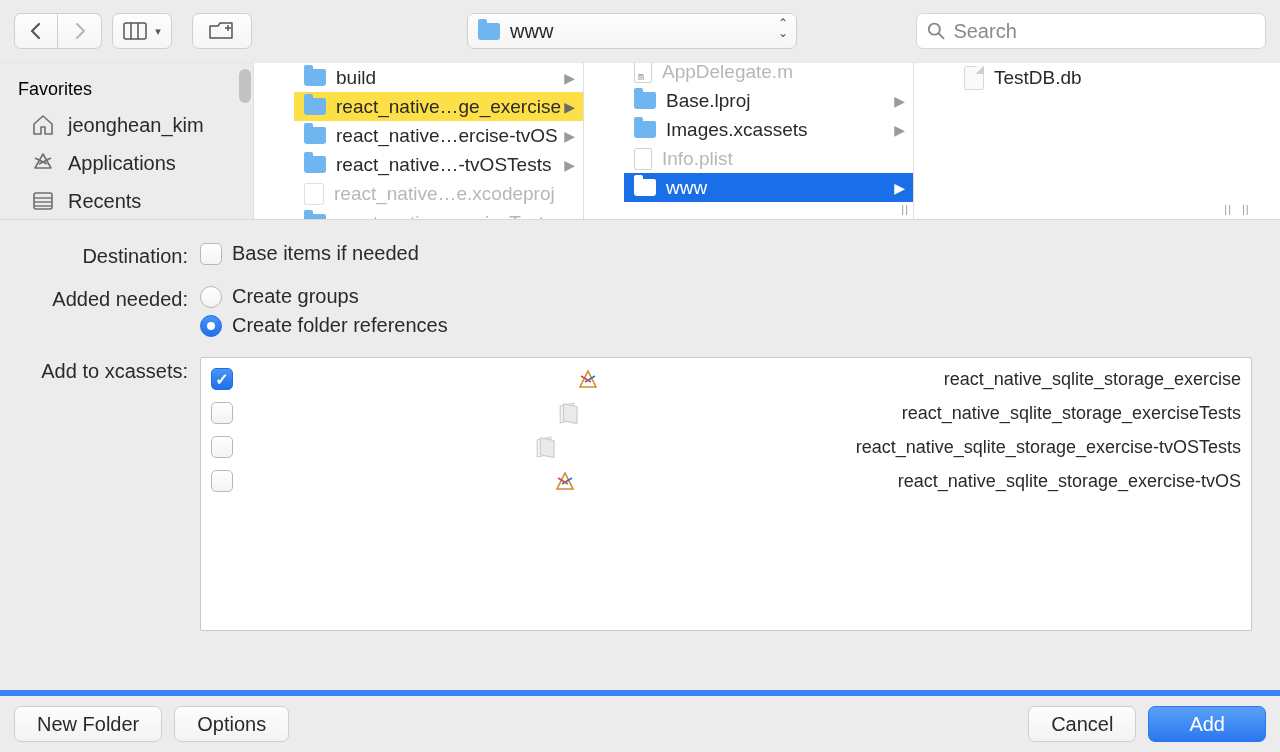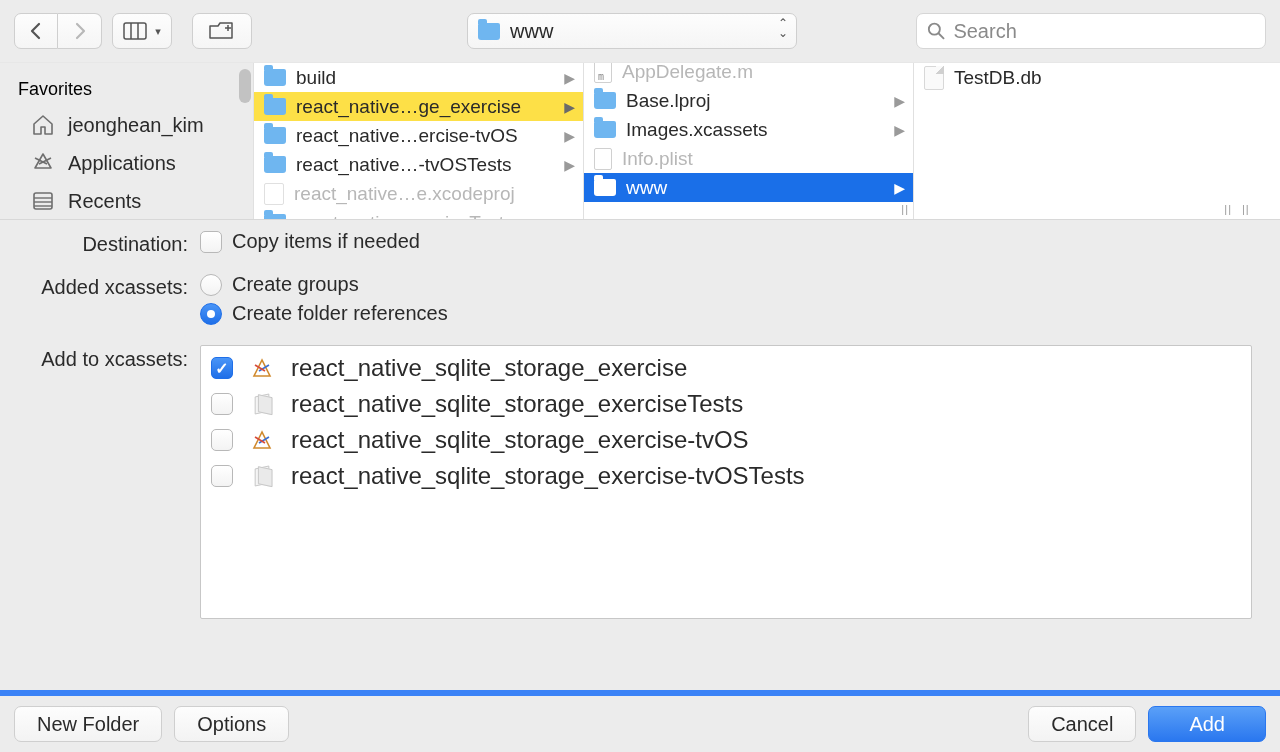--- a/index.html
+++ b/index.html
@@ -26,21 +26,21 @@
 .sidebar { width: 253px; background: #ececec; padding: 10px 0 0 0; position:relative; }
 .sidebar-header { color:#000000; font-size: 18px; padding: 6px 18px; font-weight: 500;}
 .sidebar-item { display:flex; align-items:center; gap:12px; padding: 6px 16px 6px 30px; font-size: 20px; color:#2a2a2a;}
 .sidebar-item .sicon { width:26px; height:26px; display:flex; align-items:center; justify-content:center; color:#6f6f6f;}
 .sidebar .scroll-thumb { position:absolute; right:2px; top:6px; width:12px; height:34px; background:#c2c2c2; border-radius:6px;}
 
 .column { border-left: 1px solid #e0e0e0; overflow:hidden; position:relative;}
 .col1 { width: 330px; }
 .col2 { width: 330px; }
 .col3 { width: 323px; }
-.row { display:flex; align-items:center; gap:10px; padding: 2px 10px; height: 29px; font-size: 19px; position:relative;}
+.row { display:flex; align-items:center; gap:10px; padding: 2px 10px; height: 29px; font-size: 19px; position:relative;margin-left:40px;}
 .row .chev { position:absolute; right:8px; color:#9a9a9a; font-size:14px;}
 .row.selected-soft { background:#fde047; }
 .row.selected-soft .chev { color:#6a6a6a; }
 .row.selected { background:#1a6fe8; color:#fff; }
 .row.selected .chev { color:#fff; }
 .row.dim { color:#b7b7b7; }
 .grip { position:absolute; bottom:4px; right:4px; color:#9a9a9a; font-size:11px; letter-spacing:1px;}
 .grip3 { position:absolute; bottom:4px; right:4px; color:#9a9a9a; font-size:11px; letter-spacing:1px;}
 .col3 .grip3 { right:4px; }
 .browser .end-grip { align-self:flex-end; color:#9a9a9a; font-size:11px; letter-spacing:1px; padding:0 6px 4px 6px;}
@@ -50,34 +50,34 @@
 .folder-icon::before { content:""; position:absolute; top:-4px; left:0; width:9px; height:5px; background:#6fb6f0; border-radius:2px 2px 0 0;}
 .folder-icon.sel { background:#fff; }
 .folder-icon.sel::before { background:#fff; }
 .file-icon { width:18px; height:22px; background:#fff; border:1px solid #d0d0d0; border-radius:2px; position:relative;}
 .file-icon.m::after { content:"m"; position:absolute; bottom:0; left:3px; font-size:10px; color:#8a8a8a; font-family: Menlo, monospace;}
 .file-icon.blank { width:20px; height:24px; background:#fafafa; border:1px solid #d8d8d8; position:relative;}
 .file-icon.blank::before { content:""; position:absolute; top:-1px; right:-1px; width:8px; height:8px; background:linear-gradient(135deg,#fafafa 50%, #d0d0d0 50%); }
 .proj-icon { width:20px; height:22px; background:#fff; border:1px solid #e0e0e0; border-radius:2px; color:#b7b7b7;}
 
 
-.options { padding: 10px 28px 0 28px; }
+.options { padding: 22px 28px 0 28px; }
 .opt-row { display:flex; align-items:flex-start; margin-bottom: 14px; }
 .opt-label { width: 172px; text-align:right; padding-right: 12px; padding-top: 3px; font-size: 20px;}
 .opt-body { flex:1; }
 .radio-line, .check-line { display:flex; align-items:center; gap:10px; font-size: 20px; margin-bottom: 6px;}
 .chk { width:22px; height:22px; border:1px solid #b8b8b8; border-radius:5px; background:linear-gradient(#fff,#f3f3f3); display:flex; align-items:center; justify-content:center;}
 .chk.checked { background:linear-gradient(#4a95f7,#1f6fe8); border-color:#1f6fe8; color:#fff;}
 .chk.checked::after { content:"✓"; font-size:16px; font-weight:bold; }
 .radio-dot { width:22px; height:22px; border:1px solid #b8b8b8; border-radius:50%; background:linear-gradient(#fff,#f3f3f3); display:flex; align-items:center; justify-content:center;}
 .radio-dot.checked { background:linear-gradient(#4a95f7,#1f6fe8); border-color:#1f6fe8;}
 .radio-dot.checked::after { content:""; width:8px; height:8px; background:#fff; border-radius:50%;}
 
 .targets-box { border:1px solid #c7c7c7; background:#fff; border-radius:2px; padding: 4px 0; height: 274px; }
-.target-line { display:flex; align-items:center; gap:16px; padding: 4px 10px; font-size:24px; }
+.target-line { display:flex; align-items:center; gap:16px; padding: 4px 10px; font-size:18px;justify-content:space-between; }
 .target-line .ticon { width:26px; height:26px; display:flex; align-items:center; justify-content:center;}
 .box3d { position:relative; width:18px; height:18px; }
 .box3d::before{content:"";position:absolute;inset:0;border:1px solid #c6c6c6;transform:skewY(-12deg) scaleX(.8);background:#f5f5f5;}
 .box3d::after{content:"";position:absolute;inset:0;border:1px solid #c6c6c6;transform:skewY(12deg) scaleX(.8) translateX(4px);background:#eaeaea;}
 
 
 .footer { position:absolute; bottom:0; left:0; right:0; height: 62px; display:flex; align-items:center; padding: 0 14px; gap:12px; border-top:6px solid #3b82f6;}
 .btn { height:36px; padding: 0 22px; border:1px solid #cfcfcf; border-radius:7px; background:linear-gradient(#fdfdfd,#f3f3f3); font-size:20px; color:#2a2a2a; display:flex; align-items:center; }
 .btn.primary { background:linear-gradient(#5aa0f8,#2a77ef); border-color:#2a77ef; color:#fff; padding:0 40px;}
 .footer .spacer2 { flex:1; }
@@ -244,26 +244,26 @@
     </div>
   <div class="end-grip">||</div>
 </div>
 
 <div class="options">
   <div class="opt-row">
     <div class="opt-label">Destination:</div>
     <div class="opt-body">
       <div class="check-line">
         <div class="chk" id="chk-copy"></div>
-        <span>Copy items if needed</span>
+        <span>Base items if needed</span>
       </div>
     </div>
   </div>
   <div class="opt-row">
-    <div class="opt-label">Added xcassets:</div>
+    <div class="opt-label">Added needed:</div>
     <div class="opt-body">
       <div class="radio-line">
         <div class="radio-dot" id="radio-groups"></div>
         <span>Create groups</span>
       </div>
       <div class="radio-line">
         <div class="radio-dot checked" id="radio-refs"></div>
         <span>Create folder references</span>
       </div>
     </div>
@@ -286,35 +286,35 @@
           <div class="target-line">
             <div class="chk"></div>
             <span class="ticon">
               <span class="box3d"></span>
             </span>
             <span>react_native_sqlite_storage_exerciseTests</span>
           </div>
           <div class="target-line">
             <div class="chk"></div>
             <span class="ticon">
+              <span class="box3d"></span>
+            </span>
+            <span>react_native_sqlite_storage_exercise-tvOSTests</span>
+          </div>
+          <div class="target-line">
+            <div class="chk"></div>
+            <span class="ticon">
               <svg width="24" height="24" viewBox="0 0 24 24">
                 <path d="M12 4 L4 20 H20 Z" fill="none" stroke="#d08a2e" stroke-width="1.6"></path>
                 <line x1="9" y1="15" x2="19" y2="9" stroke="#3a6fd4" stroke-width="1.6"></line>
                 <line x1="15" y1="15" x2="5" y2="9" stroke="#d74b3a" stroke-width="1.6"></line>
               </svg>
             </span>
             <span>react_native_sqlite_storage_exercise-tvOS</span>
           </div>
-          <div class="target-line">
-            <div class="chk"></div>
-            <span class="ticon">
-              <span class="box3d"></span>
-            </span>
-            <span>react_native_sqlite_storage_exercise-tvOSTests</span>
-          </div>
         </div>
     </div>
   </div>
 </div>
 
 <div class="footer">
   <div class="btn">New Folder</div>
   <div class="btn">Options</div>
   <div class="spacer2"></div>
   <div class="btn">Cancel</div>

